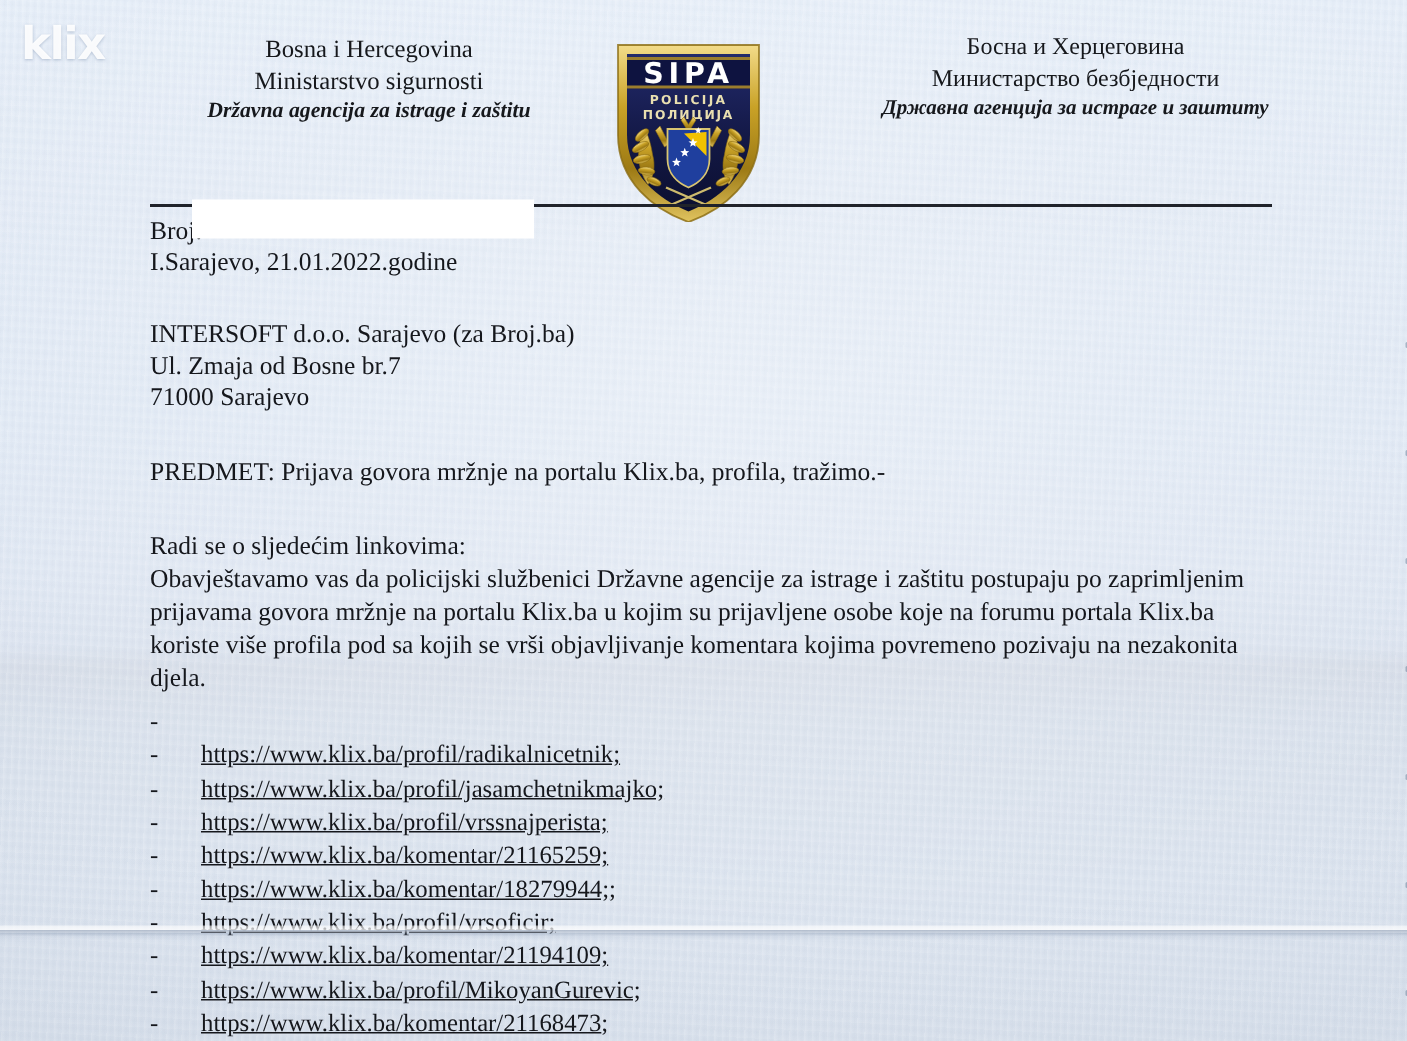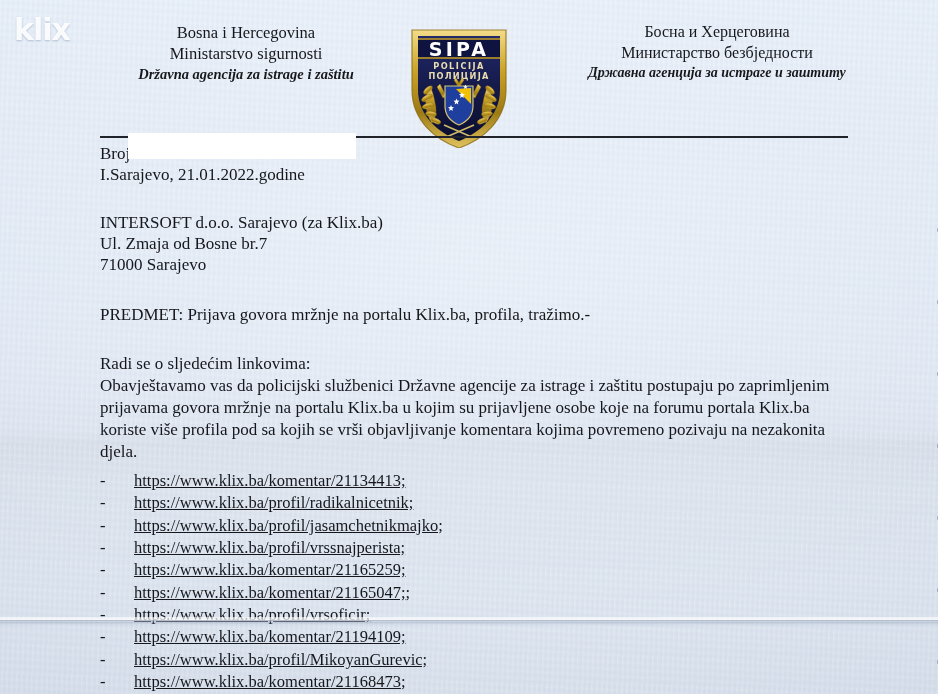--- a/index.html
+++ b/index.html
@@ -328,36 +328,35 @@
   <div id="hr"></div>
 
   <div id="body">
 
     <div class="blk" id="blk-broj">
       <div class="ln">Broj:</div>
       <div class="ln">I.Sarajevo, 21.01.2022.godine</div>
     </div>
 
     <div class="blk" id="blk-addr">
-      <div class="ln">INTERSOFT d.o.o. Sarajevo (za Klix.ba)</div>
+      <div class="ln">INTERSOFT d.o.o. Sarajevo (za Broj.ba)</div>
       <div class="ln">Ul. Zmaja od Bosne br.7</div>
       <div class="ln">71000 Sarajevo</div>
     </div>
 
     <div class="blk" id="blk-pred">PREDMET: Prijava govora mržnje na portalu Klix.ba, profila, tražimo.-</div>
 
     <div class="blk" id="para">
       <p>Radi se o sljedećim linkovima:</p>
       <p>Obavještavamo vas da policijski službenici Državne agencije za istrage i zaštitu postupaju po zaprimljenim prijavama govora mržnje na portalu Klix.ba u kojim su prijavljene osobe koje na forumu portala Klix.ba koriste više profila pod sa kojih se vrši objavljivanje komentara kojima povremeno pozivaju na nezakonita djela.</p>
     </div>
 
     <ul id="links">
       <li>
           <span class="dash">-</span>
-          <span class="url">https://www.klix.ba/komentar/21134413;</span>
           <span class="tail"></span>
         </li>
       <li>
           <span class="dash">-</span>
           <span class="url">https://www.klix.ba/profil/radikalnicetnik;</span>
           <span class="tail"></span>
         </li>
       <li>
           <span class="dash">-</span>
           <span class="url">https://www.klix.ba/profil/jasamchetnikmajko;</span>
@@ -368,21 +367,21 @@
           <span class="url">https://www.klix.ba/profil/vrssnajperista;</span>
           <span class="tail"></span>
         </li>
       <li>
           <span class="dash">-</span>
           <span class="url">https://www.klix.ba/komentar/21165259;</span>
           <span class="tail"></span>
         </li>
       <li>
           <span class="dash">-</span>
-          <span class="url">https://www.klix.ba/komentar/21165047;</span>
+          <span class="url">https://www.klix.ba/komentar/18279944;</span>
           <span class="tail"> ;</span>
         </li>
       <li>
           <span class="dash">-</span>
           <span class="url">https://www.klix.ba/profil/vrsoficir;</span>
           <span class="tail"></span>
         </li>
       <li>
           <span class="dash">-</span>
           <span class="url">https://www.klix.ba/komentar/21194109;</span>

